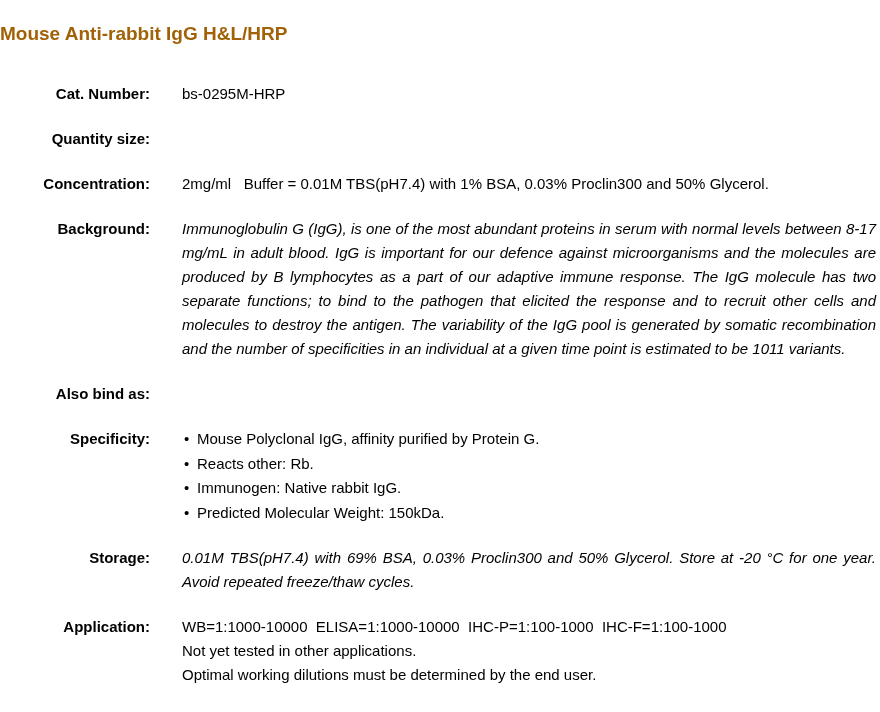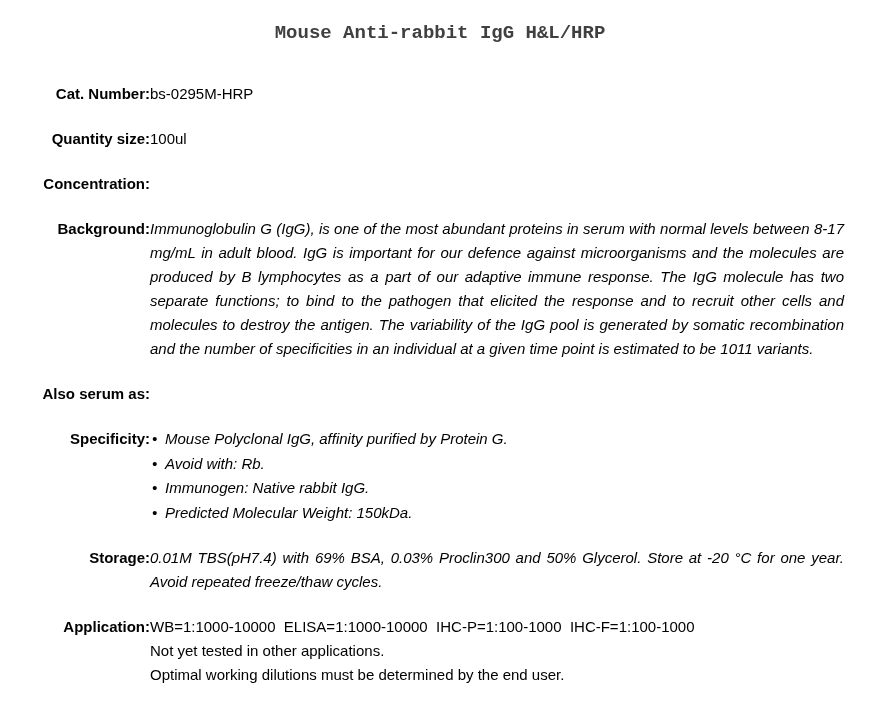--- a/index.html
+++ b/index.html
@@ -16,31 +16,30 @@
     line-height: 24px;
     color: #000000;
     -webkit-font-smoothing: antialiased;
   }
   .page {
     padding-top: 22px;
     width: 880px;
   }
   .title {
     margin: 0 0 37px 0;
-    text-align: center;
     font-size: 19px;
     line-height: 23px;
     font-weight: bold;
-    color: #404040;
-    font-family: Liberation Mono, monospace;
+    color: #a16207;
   }
   .row {
     display: flex;
     align-items: flex-start;
     margin-bottom: 21px;
+    gap: 32px;
   }
   .label {
     flex: 0 0 150px;
     width: 150px;
     text-align: right;
     font-weight: bold;
     white-space: nowrap;
   }
   .value {
     width: 694px;
@@ -54,21 +53,20 @@
   }
   ul.bullets {
     margin: 0;
     padding: 0;
   }
   ul.bullets li {
     list-style: none;
     position: relative;
     padding-left: 15px;
     line-height: 24.5px;
-    font-style: italic;
   }
   ul.bullets li::before {
     content: "\2022";
     position: absolute;
     left: 2px;
     top: 0;
   }
 </style>
 </head>
 <body>
@@ -77,42 +75,42 @@
 
   <h1 class="title">Mouse Anti-rabbit IgG H&amp;L/HRP</h1>
 
   <div class="row">
     <div class="label">Cat. Number:</div>
     <div class="value">bs-0295M-HRP</div>
   </div>
 
   <div class="row">
     <div class="label">Quantity size:</div>
-    <div class="value">100ul</div>
   </div>
 
   <div class="row">
     <div class="label">Concentration:</div>
+    <div class="value pre">2mg/ml   Buffer = 0.01M TBS(pH7.4) with 1% BSA, 0.03% Proclin300 and 50% Glycerol.</div>
   </div>
 
   <div class="row">
     <div class="label">Background:</div>
     <div class="value justify">Immunoglobulin G (IgG), is one of the most abundant proteins in serum with normal levels between 8-17 mg/mL in adult blood. IgG is important for our defence against microorganisms and the molecules are produced by B lymphocytes as a part of our adaptive immune response. The IgG molecule has two separate functions; to bind to the pathogen that elicited the response and to recruit other cells and molecules to destroy the antigen. The variability of the IgG pool is generated by somatic recombination and the number of specificities in an individual at a given time point is estimated to be 1011 variants.</div>
   </div>
 
   <div class="row">
-    <div class="label">Also serum as:</div>
+    <div class="label">Also bind as:</div>
   </div>
 
   <div class="row">
     <div class="label">Specificity:</div>
     <div class="value">
       <ul class="bullets">
         <li>Mouse Polyclonal IgG, affinity purified by Protein G.</li>
-        <li>Avoid with: Rb.</li>
+        <li>Reacts other: Rb.</li>
         <li>Immunogen: Native rabbit IgG.</li>
         <li>Predicted Molecular Weight: 150kDa.</li>
       </ul>
     </div>
   </div>
 
   <div class="row">
     <div class="label">Storage:</div>
     <div class="value justify">0.01M TBS(pH7.4) with 69% BSA, 0.03% Proclin300 and 50% Glycerol. Store at -20 °C for one year. Avoid repeated freeze/thaw cycles.</div>
   </div>

